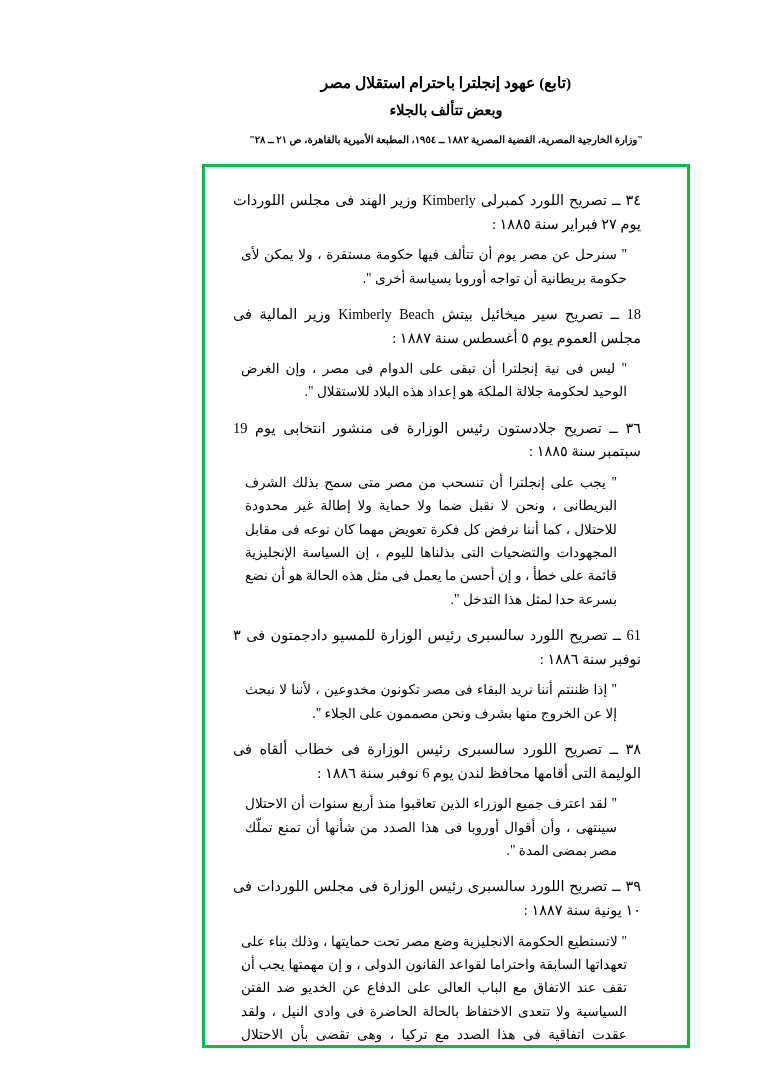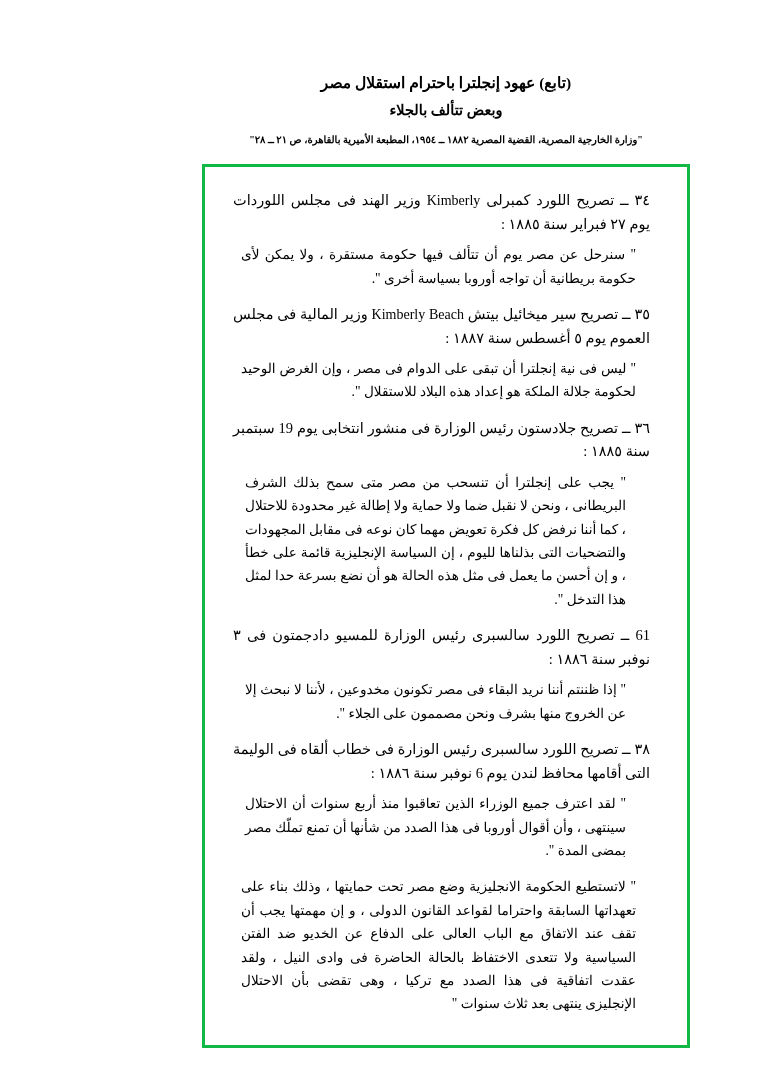--- a/index.html
+++ b/index.html
@@ -46,21 +46,21 @@
   .frame {
     position: absolute;
     top: 122px;
     right: 68px;
     left: 68px;
     bottom: 72px;
     border: 3px solid #12b845;
     box-sizing: border-box;
   }
   .frame-inner {
-    padding: 22px 35px 10px 26px;
+    padding: 22px 44px 10px 26px;
     box-sizing: border-box;
     height: 100%;
     overflow: hidden;
   }
   .entry {
     margin-bottom: 13px;
   }
   .entry .lead {
     font-size: 14.5px;
     line-height: 1.62;
@@ -110,40 +110,41 @@
 
   <div class="frame">
     <div class="frame-inner">
 
       <div class="entry">
         <div class="lead"><span class="num">٣٤ ــ تصريح اللورد كمبرلى </span><span class="latin">Kimberly</span><span> وزير الهند فى مجلس اللوردات يوم ٢٧ فبراير سنة ١٨٨٥ :</span></div>
         <div class="quote">" سنرحل عن مصر يوم أن تتألف فيها حكومة مستقرة ، ولا يمكن لأى حكومة بريطانية أن تواجه أوروبا بسياسة أخرى ".</div>
       </div>
 
       <div class="entry">
-        <div class="lead"><span class="num">٣٥ ــ تصريح سير ميخائيل بيتش </span><span class="latin">Kimberly Beach</span><span> وزير المالية فى مجلس العموم يوم ٥ أغسطس سنة ١٨٨٧ :</span></div>
+        <div class="lead"><span class="num">18 ــ تصريح سير ميخائيل بيتش </span><span class="latin">Kimberly Beach</span><span> وزير المالية فى مجلس العموم يوم ٥ أغسطس سنة ١٨٨٧ :</span></div>
         <div class="quote">" ليس فى نية إنجلترا أن تبقى على الدوام فى مصر ، وإن الغرض الوحيد لحكومة جلالة الملكة هو إعداد هذه البلاد للاستقلال ".</div>
       </div>
 
       <div class="entry q-indent">
         <div class="lead"><span class="num">٣٦ ــ تصريح جلادستون رئيس الوزارة فى منشور انتخابى يوم 19 سبتمبر سنة ١٨٨٥ :</span><span class="latin"></span><span></span></div>
         <div class="quote">" يجب على إنجلترا أن تنسحب من مصر متى سمح بذلك الشرف البريطانى ، ونحن لا نقبل ضما ولا حماية ولا إطالة غير محدودة للاحتلال ، كما أننا نرفض كل فكرة تعويض مهما كان نوعه فى مقابل المجهودات والتضحيات التى بذلناها لليوم ، إن السياسة الإنجليزية قائمة على خطأ ، و إن أحسن ما يعمل فى مثل هذه الحالة هو أن نضع بسرعة حدا لمثل هذا التدخل ".</div>
       </div>
 
       <div class="entry q-indent">
         <div class="lead"><span class="num">61 ــ تصريح اللورد سالسبرى رئيس الوزارة للمسيو دادجمتون فى ٣ نوفبر سنة ١٨٨٦ :</span><span class="latin"></span><span></span></div>
         <div class="quote">" إذا ظننتم أننا نريد البقاء فى مصر تكونون مخدوعين ، لأننا لا نبحث إلا عن الخروج منها بشرف ونحن مصممون على الجلاء ".</div>
       </div>
 
       <div class="entry q-indent">
         <div class="lead"><span class="num">٣٨ ــ تصريح اللورد سالسبرى رئيس الوزارة فى خطاب ألقاه فى الوليمة التى أقامها محافظ لندن يوم 6 نوفبر سنة ١٨٨٦ :</span><span class="latin"></span><span></span></div>
         <div class="quote">" لقد اعترف جميع الوزراء الذين تعاقبوا منذ أربع سنوات أن الاحتلال سينتهى ، وأن أقوال أوروبا فى هذا الصدد من شأنها أن تمنع تملّك مصر بمضى المدة ".</div>
       </div>
 
       <div class="entry">
+        <div class="lead"><span class="num">٣٩ ــ تصريح اللورد سالسبرى رئيس الوزارة فى مجلس اللوردات فى ١٠ يونية سنة ١٨٨٧ :</span><span class="latin"></span><span></span></div>
         <div class="quote">" لاتستطيع الحكومة الانجليزية وضع مصر تحت حمايتها ، وذلك بناء على تعهداتها السابقة واحتراما لقواعد القانون الدولى ، و إن مهمتها يجب أن تقف عند الاتفاق مع الباب العالى على الدفاع عن الخديو ضد الفتن السياسية ولا تتعدى الاختفاظ بالحالة الحاضرة فى وادى النيل ، ولقد عقدت اتفاقية فى هذا الصدد مع تركيا ، وهى تقضى بأن الاحتلال الإنجليزى ينتهى بعد ثلاث سنوات "</div>
       </div>
 
     </div>
   </div>
 
   <div class="footer-num">٦</div>
 
 </div>
 

